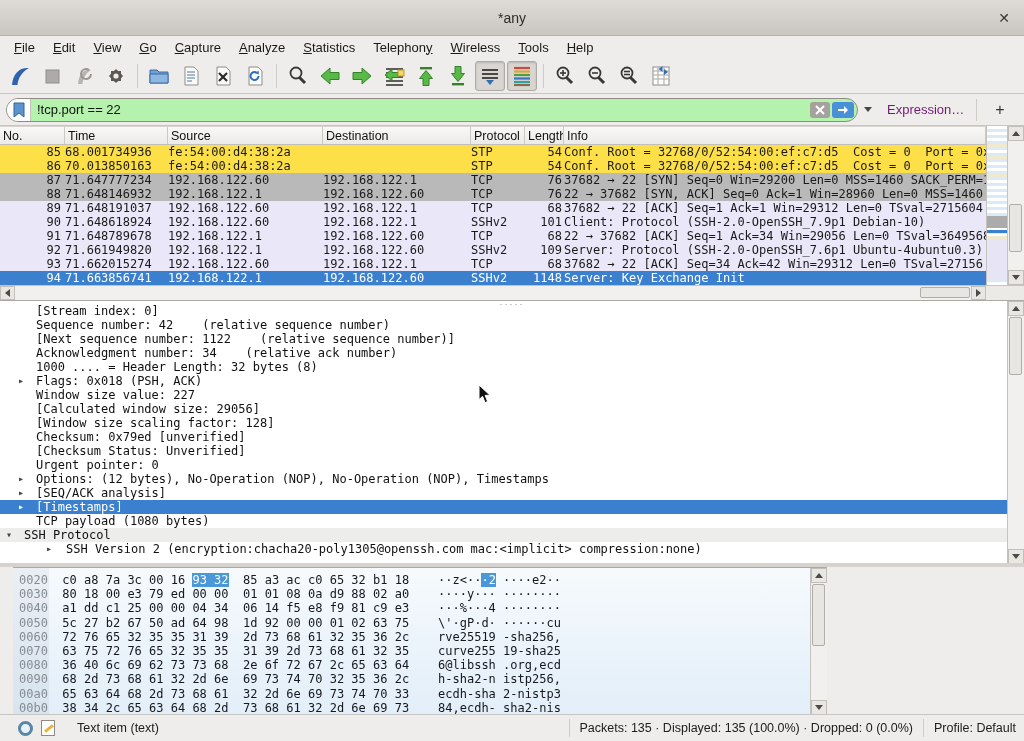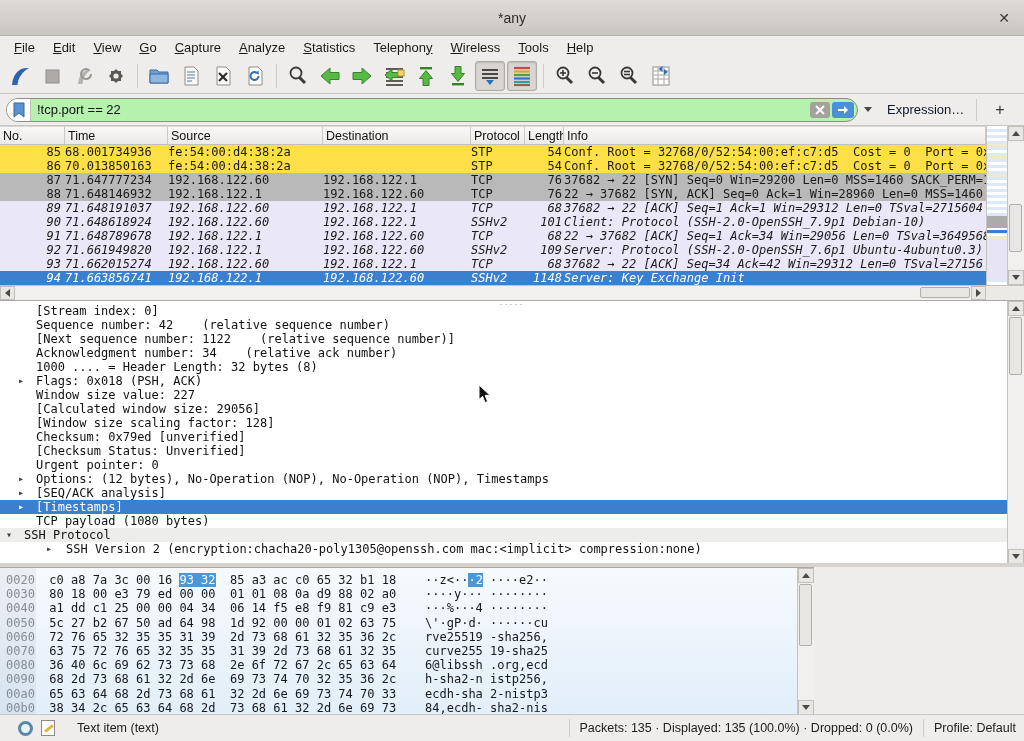--- a/index.html
+++ b/index.html
@@ -31,21 +31,21 @@
   .filterbar { position:absolute; top:94px; left:0; width:1024px; height:32px;
     background:#efedeb; border-bottom:1px solid #c9c6c2; display:flex; align-items:center; padding:0 6px; }
   .filter-input { flex:0 0 852px; height:24px; border:1px solid #8f8b86; border-radius:12px;
     display:flex; align-items:stretch; overflow:hidden; background:#b5f2ae; }
   .fi-bookmark { width:24px; background:#fdfdfd; border-right:1px solid #c4c1bd; display:flex; align-items:center; justify-content:center; }
   .fi-text { flex:1; display:flex; align-items:center; padding-left:6px; font-size:13px; color:#101010; }
   .fi-clear { width:20px; margin:3px 2px 3px 0; border-radius:3px; background:#a5a29e; display:flex; align-items:center; justify-content:center; }
   .fi-apply { width:22px; margin:3px 3px 3px 0; border-radius:3px; background:#4a90d9; display:flex; align-items:center; justify-content:center; }
   .fi-caret { width:14px; display:flex; align-items:center; justify-content:center; margin-left:3px; }
   .caret-down { width:0; height:0; border-left:4px solid transparent; border-right:4px solid transparent; border-top:5px solid #4a4743; }
-  .expression { margin-left:12px; color:#0f172a; }
+  .expression { margin-left:12px; color:#701a75; }
   .fsep { width:1px; height:22px; background:#cfccc8; margin:0 10px 0 12px; }
   .add-btn { font-size:16px; color:#333; padding:0 8px; }
 
   
   .plist { position:absolute; top:126px; left:0; width:1024px; height:174px; background:#fff;
     display:grid; grid-template-columns:986px 21px 17px; grid-template-rows:19px 140px 15px; }
   .plist-header { grid-column:1; grid-row:1; display:flex; background:linear-gradient(180deg,#f9f8f7,#eceae7);
     border-bottom:1px solid #c2bfbb; border-top:1px solid #d8d5d1; overflow:hidden; }
   .ph-cell { border-right:1px solid #cric; border-right:1px solid #ccc9c5; padding:2px 0 0 3px; font-size:12.5px; color:#111; white-space:nowrap; overflow:hidden; flex-shrink:0; }
   .plist-rows { grid-column:1; grid-row:2; overflow:hidden; }
@@ -53,21 +53,21 @@
   .prow span { flex-shrink:0; overflow:hidden; }
   .c-no { width:65px; text-align:right; padding-right:4px; }
   .c-time { width:103px; }
   .c-src { width:155px; }
   .c-dst { width:148px; }
   .c-proto { width:54px; }
   .c-len { width:39px; text-align:right; padding-right:2px; }
   .c-info { flex:1 1 auto; }
   .prow.stp { background:#fde047; }
   .prow.gray { background:#b9b9b9; }
-  .prow.tcp { background:#e9e7f8;font-style:italic; }
+  .prow.tcp { background:#e9e7f8; }
   .prow.selected { background:#3b80ce; color:#ffffff; }
 
   .minimap { grid-column:2; grid-row:1 / span 2; position:relative; border-left:1px solid #c6c3bf;
     background:repeating-linear-gradient(180deg,#ffffff 0 3px,#dceaf7 3px 6px); }
   .mm-mark { position:absolute; left:0; width:100%; }
 
   .vscroll { grid-column:3; grid-row:1 / span 2; position:relative; background:#f1f0ee; border-left:1px solid #c6c3bf; }
   .sb-btn { position:absolute; left:0; width:100%; height:15px; background:#e9e7e4; border:1px solid #c2bfbb; display:flex; align-items:center; justify-content:center; }
   .sb-up { top:0; } .sb-down { bottom:0; }
   .tri-up { width:0;height:0;border-left:4px solid transparent;border-right:4px solid transparent;border-bottom:5px solid #4d4a46; }
@@ -94,21 +94,21 @@
   .dline.shaded { background:#ededec; }
   .d-splitter-dots { position:absolute; top:-2px; left:50%; transform:translateX(-50%); color:#8e8b87; font-size:9px; letter-spacing:2px; }
   .dscroll { position:absolute; right:0; top:0; width:17px; height:263px; background:#f1f0ee; border-left:1px solid #c6c3bf; }
   .dscroll .sb-thumb { top:16px; height:58px; }
 
   
   .splitter { position:absolute; top:563px; left:0; width:1024px; height:4px; background:#d6d3cf; text-align:center; }
   .splitter .dots { color:#8e8b87; font-size:9px; line-height:3px; letter-spacing:2px; }
 
   
-  .hexpane { position:absolute; top:567px; left:0; width:814px; height:147px;
+  .hexpane { position:absolute; top:567px; left:13px; width:814px; height:147px;
     background:linear-gradient(180deg,#f6fafd 0%,#e2eef9 100%); border-top:1px solid #aca8a4; overflow:hidden; }
   .hexpane::before { content:""; position:absolute; left:0; top:0; bottom:0; width:36px; background:rgba(90,100,110,0.07); }
   .hexrow { height:14.2px; line-height:14px; font-family:"DejaVu Sans Mono", monospace; font-size:12px; white-space:pre; padding-left:6px; color:#15181c; }
   .hx-off { color:#8a9097; }
   .hx-sel { background:#4a98d8; color:#fff; }
   .hexpane-inner { padding-top:5px; }
   .hscroll2 { position:absolute; right:0; top:0; width:17px; height:147px; background:#f1f0ee; border-left:1px solid #c6c3bf; }
   .hscroll2 .sb-thumb { top:16px; height:62px; }
 
   

